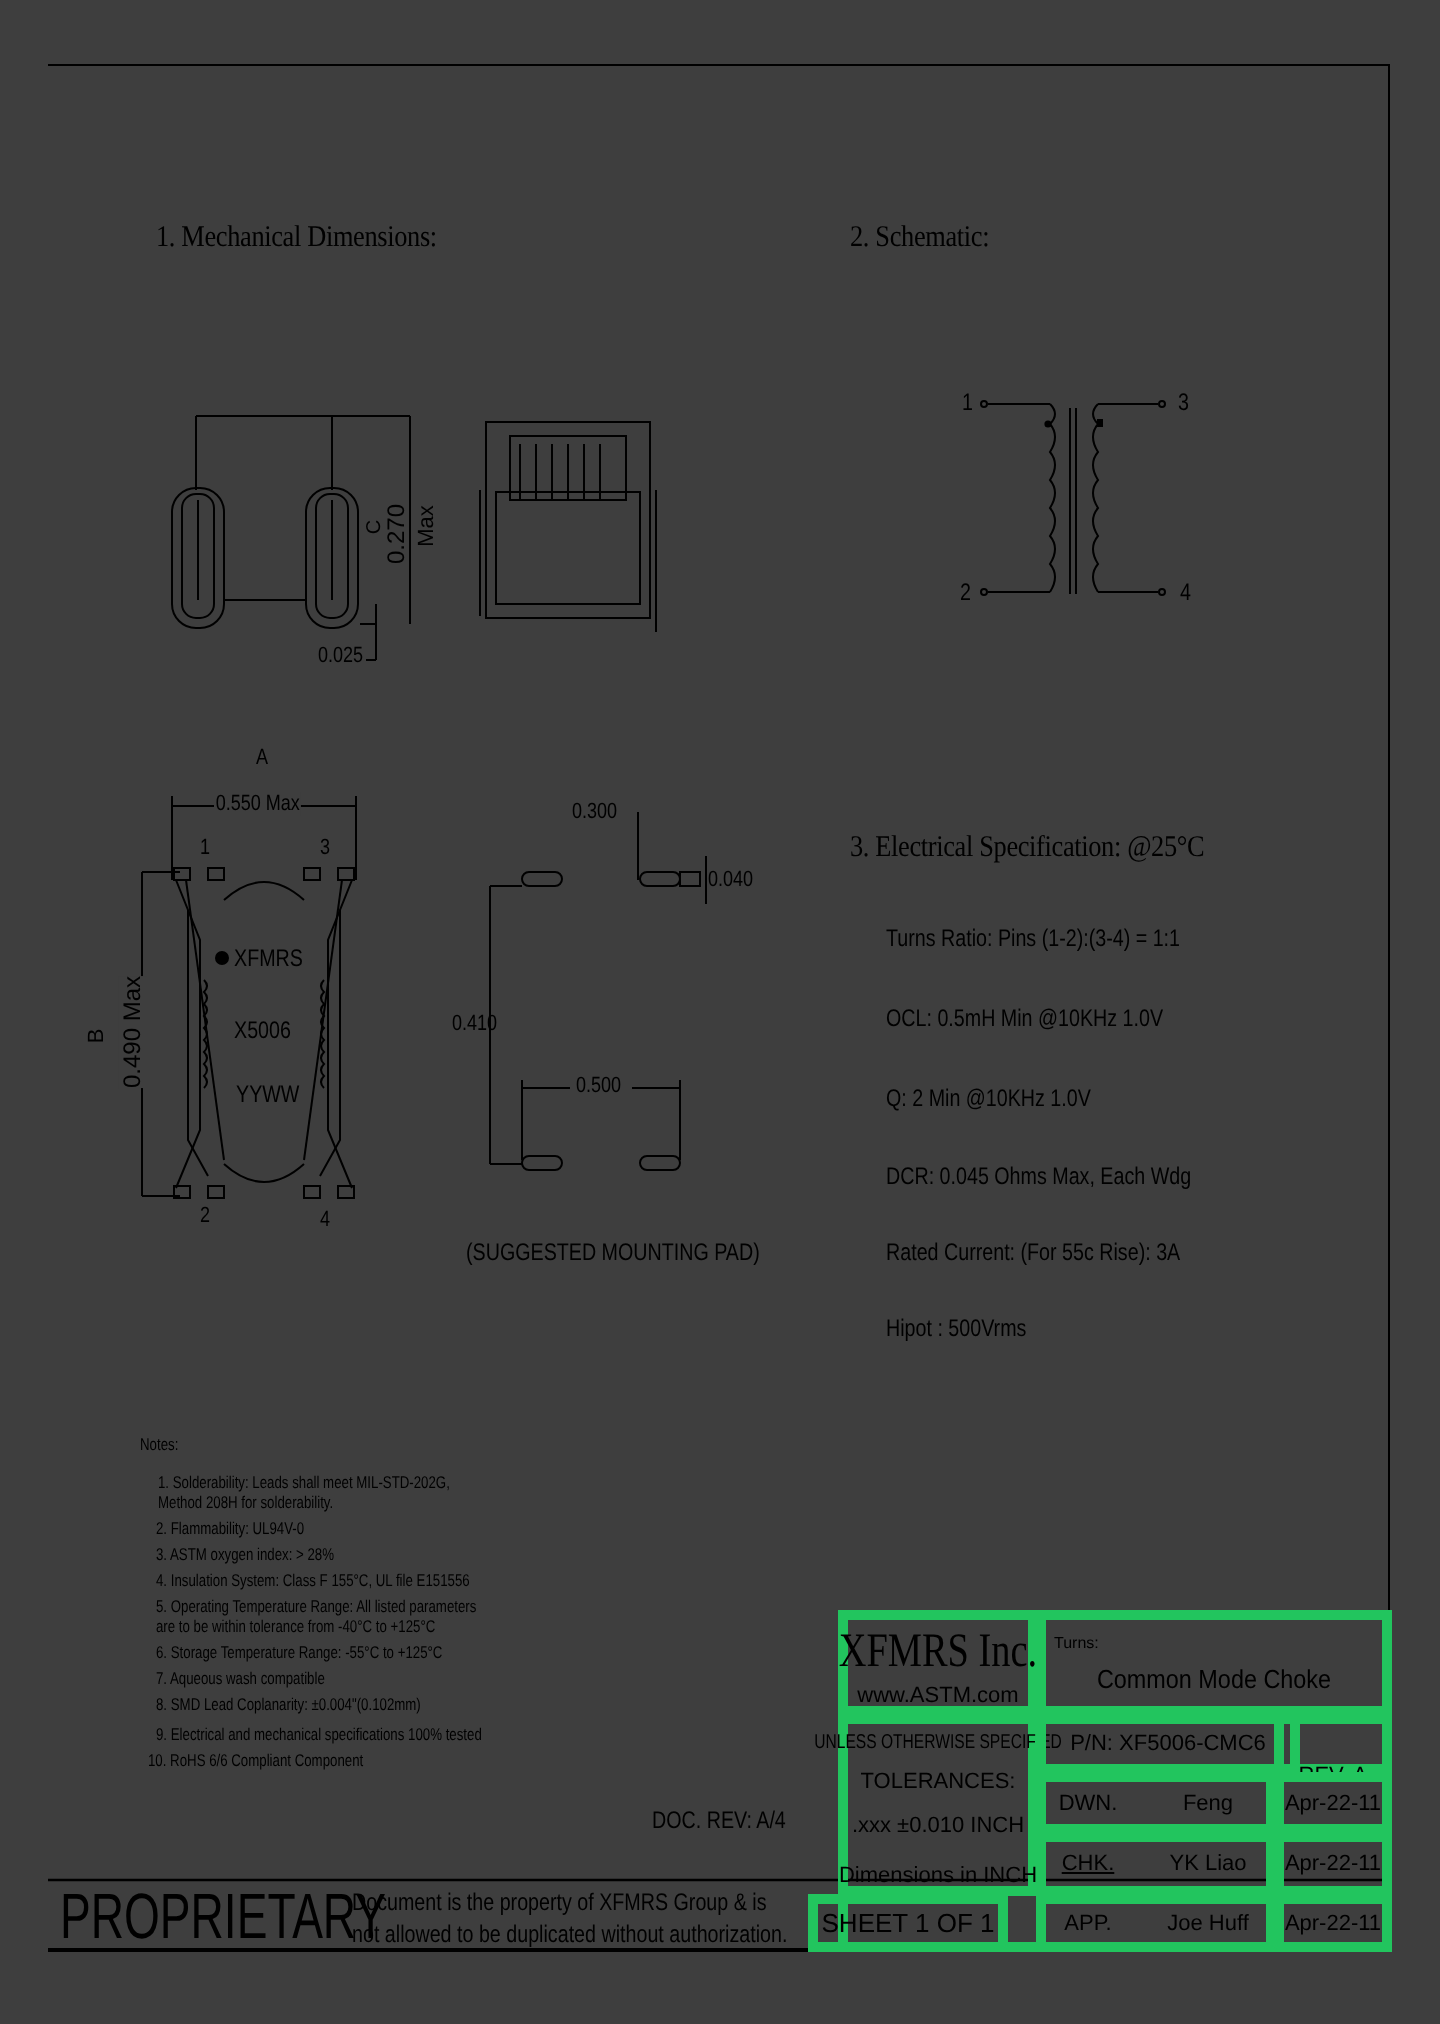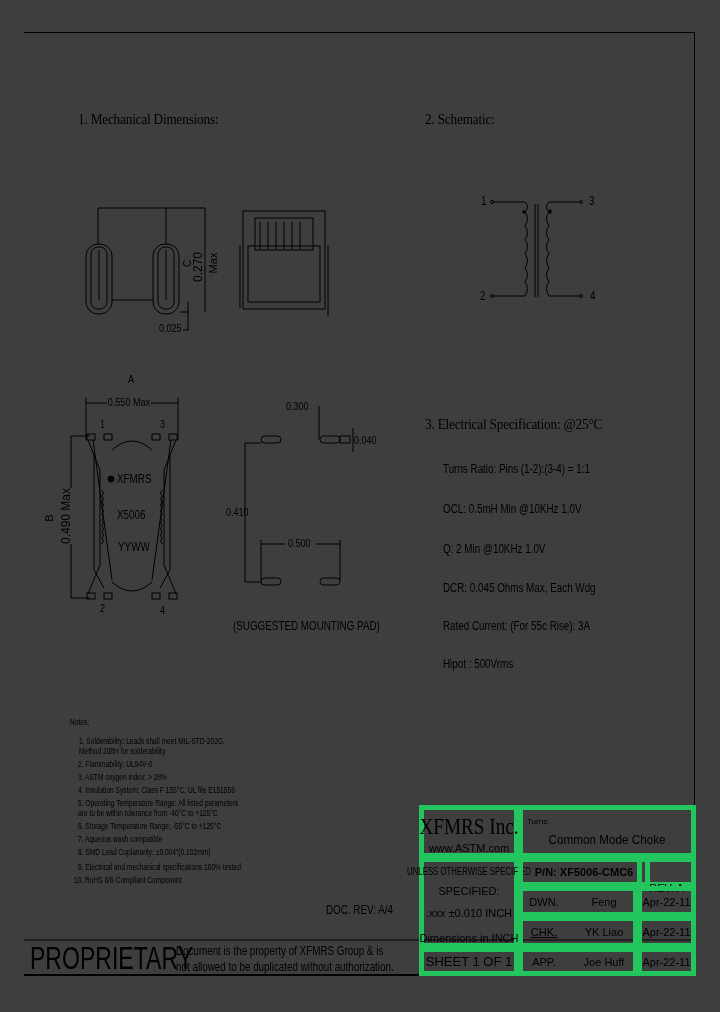--- a/index.html
+++ b/index.html
@@ -189,29 +189,29 @@
 <div class="tb" style="left:419px;top:805px;width:100px;height:53px;">
   <div class="cell" style="left:0;top:2px;width:100%;height:28px;font-family:'Liberation Serif',serif;font-size:24px;transform:scaleX(0.8);">XFMRS Inc.</div>
   <div class="cell t-sm" style="left:0;top:30px;width:100%;height:16px;">www.ASTM.com</div>
 </div>
 <div class="tb" style="left:518px;top:805px;width:178px;height:53px;">
   <div class="abs" style="left:4px;top:7px;font-size:8px;">Turns:</div>
   <div class="cell t-md" style="left:0;top:18px;width:100%;height:22px;transform:scaleX(0.9);">Common Mode Choke</div>
 </div>
 <div class="tb" style="left:419px;top:857px;width:100px;height:91px;">
   <div class="cell" style="left:0;top:1px;width:100%;height:16px;font-size:10px;transform:scaleX(0.78);">UNLESS OTHERWISE SPECIFIED</div>
-  <div class="cell t-sm" style="left:0;top:20px;width:100%;height:18px;">SPECIFIED:</div>
+  <div class="cell t-sm" style="left:0;top:20px;width:100%;height:18px;">TOLERANCES:</div>
   <div class="cell t-sm" style="left:0;top:42px;width:100%;height:18px;">.xxx ±0.010 INCH</div>
   <div class="cell t-sm" style="left:0;top:66px;width:100%;height:20px;">Dimensions in INCH</div>
 </div>
-<div class="tb" style="left:419px;top:947px;width:100px;height:29px;">
+<div class="tb" style="left:404px;top:947px;width:100px;height:29px;">
   <div class="cell t-md" style="left:0;top:0;width:100%;height:100%;">SHEET 1 OF 1</div>
 </div>
 
-<div class="tb" style="left:518px;top:857px;width:132px;height:30px;font-weight:bold;">
+<div class="tb" style="left:518px;top:857px;width:132px;height:30px;">
   <div class="cell t-sm" style="left:0;top:0;width:100%;height:100%;">P/N: XF5006-CMC6</div>
 </div>
 <div class="tb" style="left:637px;top:857px;width:59px;height:30px;">
   <div class="cell t-sm" style="left:0;top:0;width:100%;height:100%;margin-top:16px;">REV. A</div>
 </div>
 
 <div class="tb" style="left:518px;top:886px;width:120px;height:31px;">
   <div class="cell t-sm" style="left:0;top:0;width:42px;height:100%;">DWN.</div>
   <div class="cell t-sm" style="left:42px;top:0;width:78px;height:100%;">Feng</div>
 </div>

